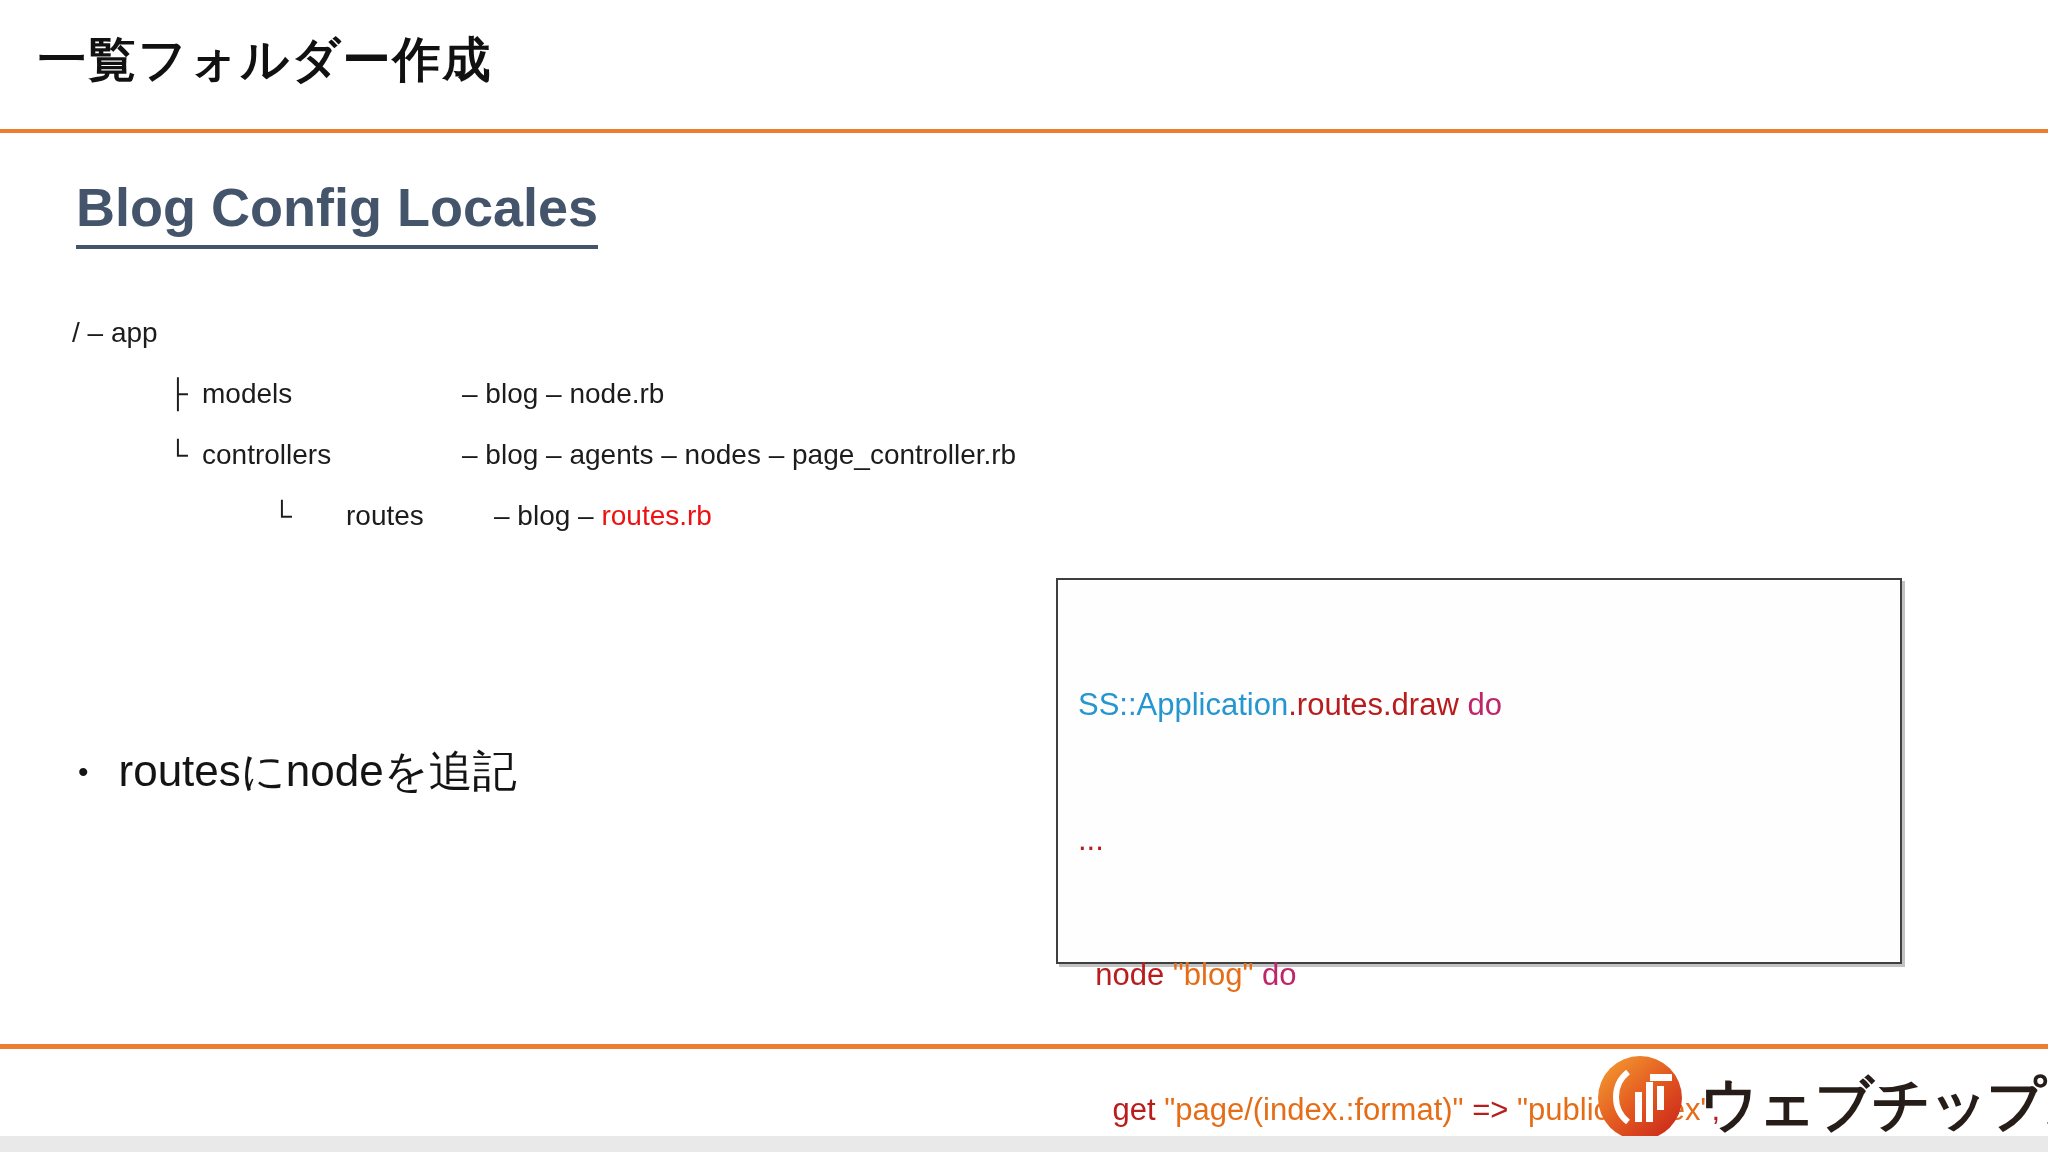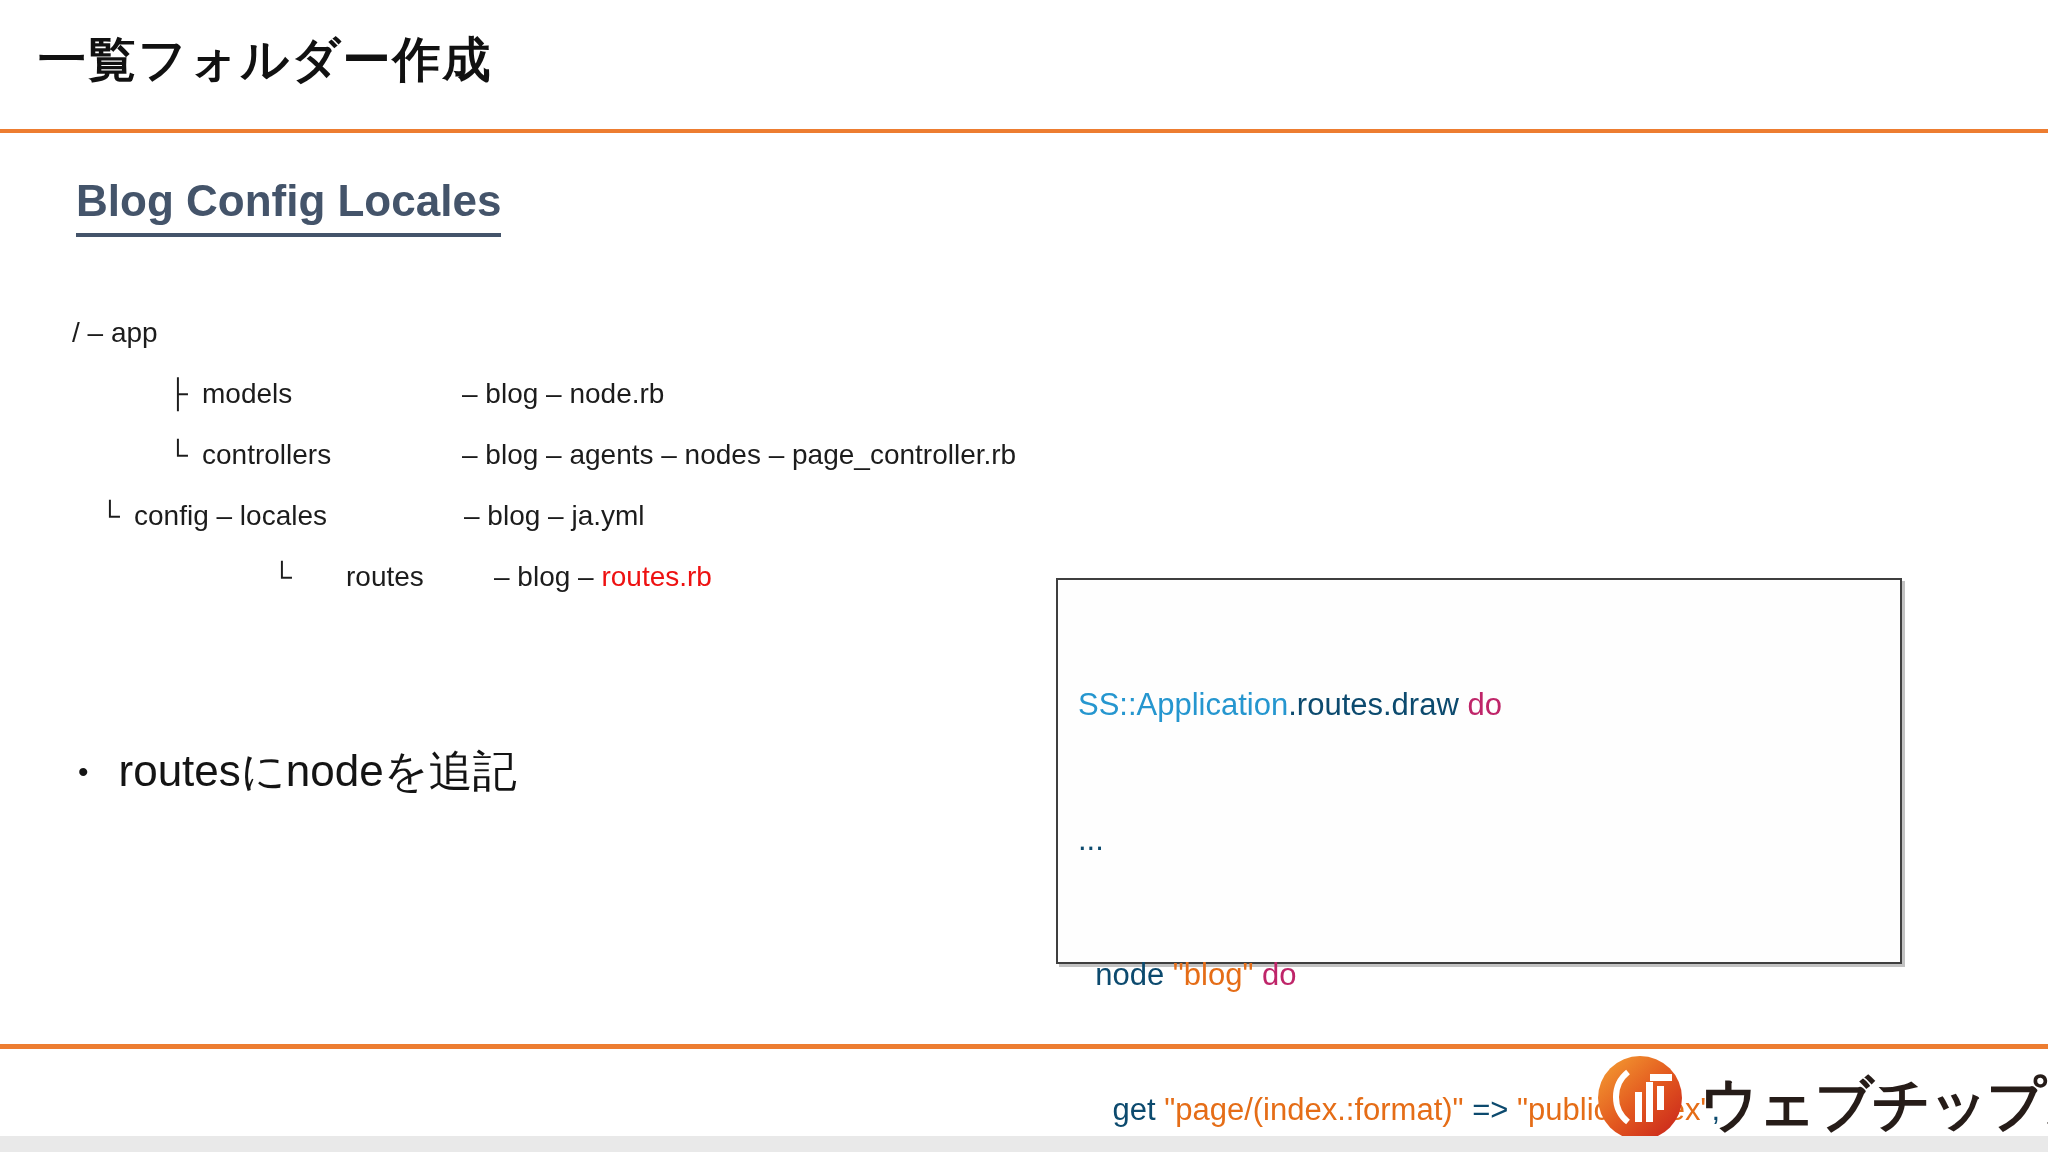--- a/index.html
+++ b/index.html
@@ -14,21 +14,21 @@
   
   .title{
     position:absolute;left:38px;top:28px;
     font-size:48px;font-weight:600;letter-spacing:2px;color:#111;
   }
   .rule{position:absolute;left:0;width:2048px;background:var(--accent);}
   .rule-top{top:129px;height:4px;}
   .rule-bottom{top:1044px;height:5px;}
   .heading{
     position:absolute;left:76px;top:176px;
-    font-size:44px;font-weight:bold;color:var(--heading);
+    font-size:54px;font-weight:bold;color:var(--heading);
     border-bottom:4px solid var(--heading);
     padding-bottom:7px;display:inline-block;
   }
   
   .tree{
     position:absolute;left:57px;top:302px;
     font-size:28px;line-height:61px;color:#1c1c1c;white-space:nowrap;
   }
   .tree .t-glyph,.tree .t-name{display:inline-block;vertical-align:bottom;}
   .r0 .t-name{margin-left:15px;}
@@ -50,21 +50,21 @@
   .code-box{
     position:absolute;left:1056px;top:578px;width:846px;height:386px;
     box-sizing:border-box;
     border:2px solid #3f3f3f;
     box-shadow:3px 3px 0 rgba(120,120,120,.45);
     background:#fefefe;
     padding:12px 20px;
     font-size:31px;line-height:45px;
     white-space:pre;
   }
-  .tk-k{color:#0c4a6e;}
+  .tk-k{color:#b91c1c;}
   .tk-blue{color:var(--code-blue);}
   .tk-str{color:var(--code-orange);}
   .tk-pink{color:var(--code-pink);}
   
   .logo{position:absolute;left:1598px;top:1056px;width:84px;height:84px;}
   .brand{
     position:absolute;left:1700px;top:1066px;
     font-size:58px;font-weight:bold;color:#261c18;
     letter-spacing:-2px;white-space:nowrap;
   }
@@ -76,21 +76,20 @@
 
   <div class="title">一覧フォルダー作成</div>
   <div class="rule rule-top"></div>
 
   <div class="heading">Blog Config Locales</div>
 
   <div class="tree">
     <div class="t-row r0"><span class="t-glyph"></span><span class="t-name">/ – app</span><span class="t-path"></span></div>
     <div class="t-row r1"><span class="t-glyph">├</span><span class="t-name">models</span><span class="t-path">– blog – node.rb</span></div>
     <div class="t-row r3"><span class="t-glyph">└</span><span class="t-name">controllers</span><span class="t-path">– blog – agents – nodes – page_controller.rb</span></div>
-    <div class="t-row r4"><span class="t-glyph">└</span><span class="t-name">config – locales</span><span class="t-path">– blog – ja.yml</span></div>
     <div class="t-row r5"><span class="t-glyph">└</span><span class="t-name">routes</span><span class="t-path">– blog – </span><span class="t-path path-red">routes.rb</span></div>
   </div>
 
   <div class="bullet-line">
     <span class="bullet-dot">•</span>
     <span>routesにnodeを追記</span>
   </div>
 
   <div class="code-box">
     <div class="code-line"><span class="tk-blue">SS::Application</span><span class="tk-k">.routes.draw </span><span class="tk-pink">do</span></div>

